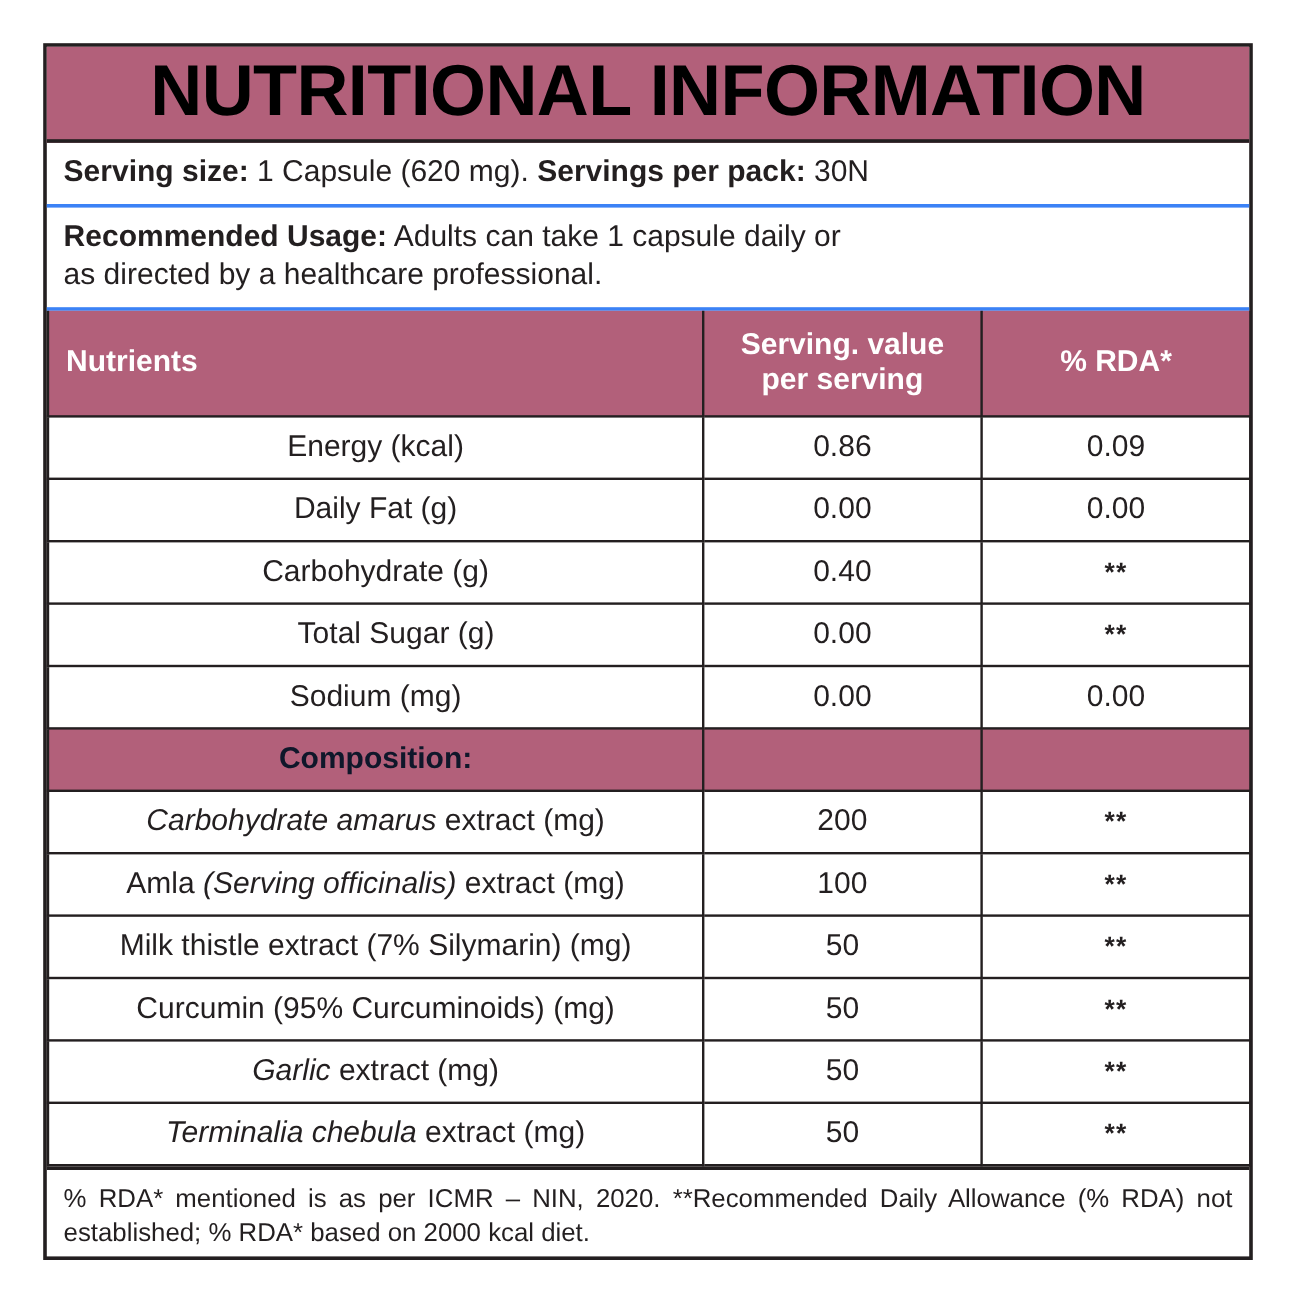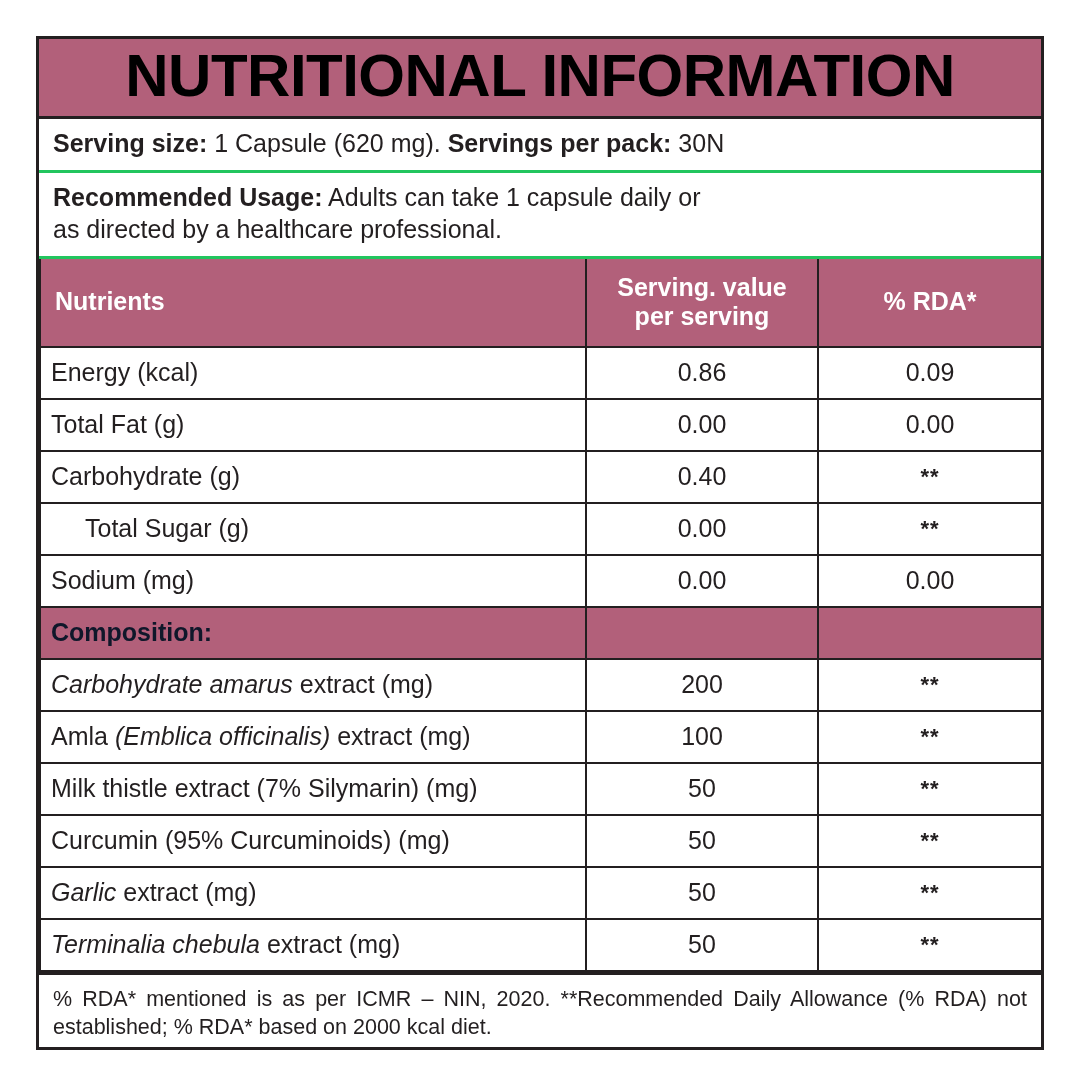--- a/index.html
+++ b/index.html
@@ -32,21 +32,21 @@
   .header h1 {
     margin: 0;
     color: #000000;
     font-size: 60px;
     line-height: 1.02;
     font-weight: bold;
     letter-spacing: -0.5px;
   }
   
   .info-row {
-    border-bottom: 3px solid #22c55e;
+    border-bottom: 3px solid #3b82f6;
     padding: 8px 14px 10px 14px;
     font-size: 25px;
     line-height: 1.3;
   }
   .info-row b { font-weight: bold; }
   .info-row .light { font-weight: normal; }
 
   
   table.nutri {
     border-collapse: collapse;
@@ -76,21 +76,21 @@
     padding-left: 14px;
   }
   table.nutri thead th.ctr { text-align: center; }
 
   table.nutri tbody td {
     font-size: 25px;
     height: 44px;
     padding: 3px 10px;
   }
   td.name {
-    text-align: left;
+    text-align: center;
     padding-left: 14px;
   }
   td.name.indent { padding-left: 44px; }
   td.val, td.rda { text-align: center; }
   td.rda.stars { font-size: 22px; font-weight: bold; letter-spacing: 1px; }
 
   tr.section td {
     background: #b2607a;
     color: #0f172a;
     font-weight: bold;
@@ -144,21 +144,21 @@
       </tr>
     </thead>
     <tbody>
 
       <tr>
         <td class="name">Energy (kcal)</td>
         <td class="val">0.86</td>
         <td class="rda">0.09</td>
       </tr>
       <tr>
-        <td class="name">Total Fat (g)</td>
+        <td class="name">Daily Fat (g)</td>
         <td class="val">0.00</td>
         <td class="rda">0.00</td>
       </tr>
       <tr>
         <td class="name">Carbohydrate (g)</td>
         <td class="val">0.40</td>
         <td class="rda stars">**</td>
       </tr>
       <tr>
         <td class="name indent">Total Sugar (g)</td>
@@ -176,21 +176,21 @@
         <td></td>
         <td></td>
       </tr>
 
       <tr>
         <td class="name"><span class="ital">Carbohydrate amarus</span><span> extract (mg)</span></td>
         <td class="val">200</td>
         <td class="rda stars">**</td>
       </tr>
       <tr>
-        <td class="name"><span>Amla </span><span class="ital">(Emblica officinalis)</span><span> extract (mg)</span></td>
+        <td class="name"><span>Amla </span><span class="ital">(Serving officinalis)</span><span> extract (mg)</span></td>
         <td class="val">100</td>
         <td class="rda stars">**</td>
       </tr>
       <tr>
         <td class="name">Milk thistle extract (7% Silymarin) (mg)</td>
         <td class="val">50</td>
         <td class="rda stars">**</td>
       </tr>
       <tr>
         <td class="name">Curcumin (95% Curcuminoids) (mg)</td>

